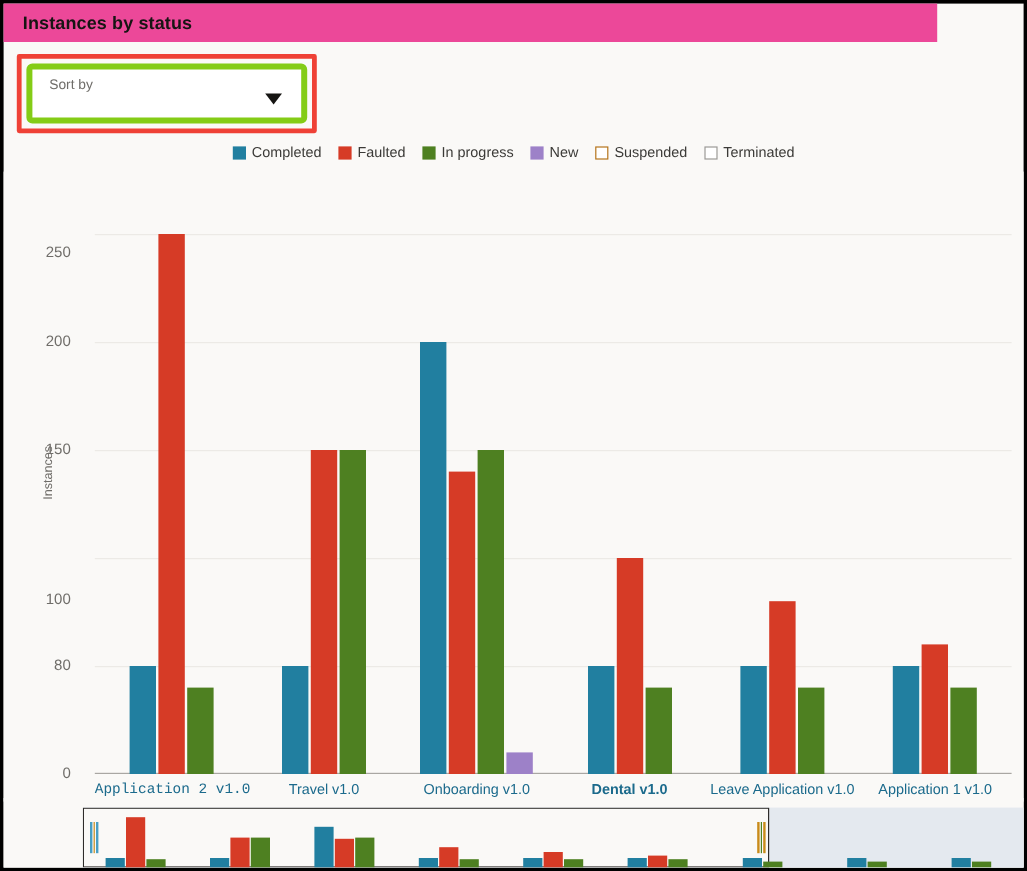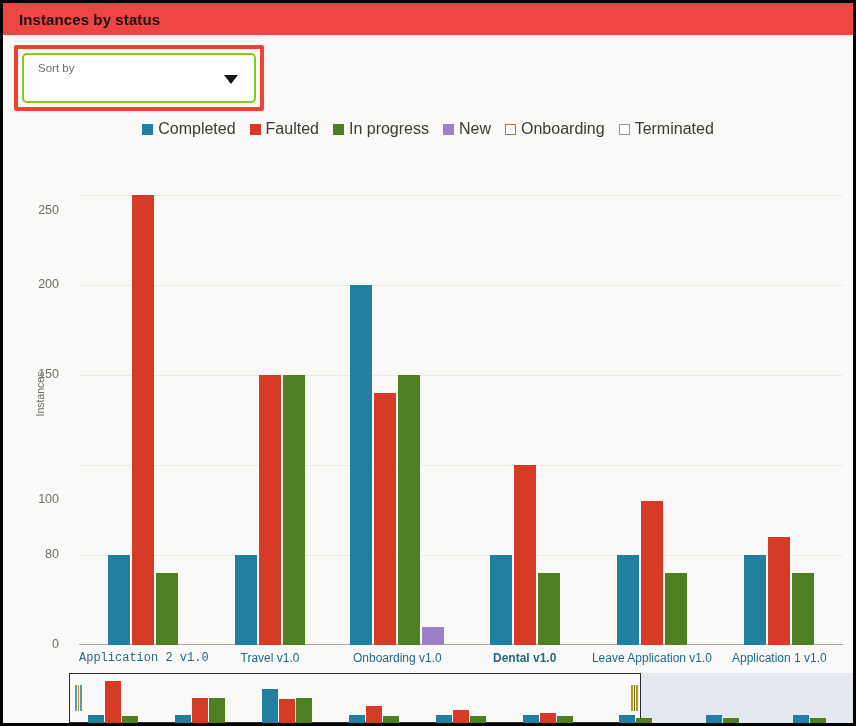--- a/index.html
+++ b/index.html
@@ -13,22 +13,22 @@
     position: relative;
     width: 856px; height: 726px;
     background: #faf9f7;
     border: 3px solid #000000;
   }
 
   
   .panel-header {
     position: absolute;
     left: 0; top: 0;
-    width: 850px; height: 32px;
-    background: #ef4444;
+    width: 778px; height: 32px;
+    background: #ec4899;
     display: flex; align-items: center;
     padding-left: 16px;
   }
   .panel-title {
     font-size: 15px;
     font-weight: bold;
     color: #161513;
     letter-spacing: .1px;
   }
 
@@ -39,21 +39,21 @@
     width: 250px; height: 66px;
     border: 4px solid #ef4136;
     border-radius: 2px;
     background: transparent;
   }
   .sortby-field {
     position: absolute;
     left: 19px; top: 50px;
     width: 234px; height: 50px;
     background: #ffffff;
-    border: 2px solid #84cc16;
+    border: 5px solid #84cc16;
     border-radius: 5px;
     padding: 6px 12px 0 14px;
   }
   .sortby-label {
     font-size: 11.5px;
     color: #6f6d69;
     line-height: 14px;
   }
   .sortby-value {
     font-size: 15.5px;
@@ -79,21 +79,21 @@
     justify-content: center;
     align-items: center;
     gap: 14px;
   }
   .legend-item { display: flex; align-items: center; gap: 5px; }
   .legend-swatch {
     width: 11px; height: 11px;
     display: inline-block;
   }
   .legend-text {
-    font-size: 16px;
+    font-size: 12px;
     color: #3b3a37;
     white-space: nowrap;
   }
 
   
   .chart-area {
     position: absolute;
     left: 0; top: 140px;
     width: 850px; height: 525px;
     background: #faf9f7;
@@ -229,21 +229,21 @@
       <div class="legend-item">
         <span class="legend-swatch" style="background: rgb(78, 128, 33);"></span>
         <span class="legend-text">In progress</span>
       </div>
       <div class="legend-item">
         <span class="legend-swatch" style="background: rgb(157, 129, 200);"></span>
         <span class="legend-text">New</span>
       </div>
       <div class="legend-item">
         <span class="legend-swatch" style="background: rgb(255, 255, 255); border: 1.5px solid rgb(181, 115, 26);"></span>
-        <span class="legend-text">Onboarding</span>
+        <span class="legend-text">Suspended</span>
       </div>
       <div class="legend-item">
         <span class="legend-swatch" style="background: rgb(255, 255, 255); border: 1.5px solid rgb(155, 153, 149);"></span>
         <span class="legend-text">Terminated</span>
       </div>
     </div>
 
   <div class="chart-area">
     <div class="ylabel">Instances</div>
     <div class="plot" id="plot">

